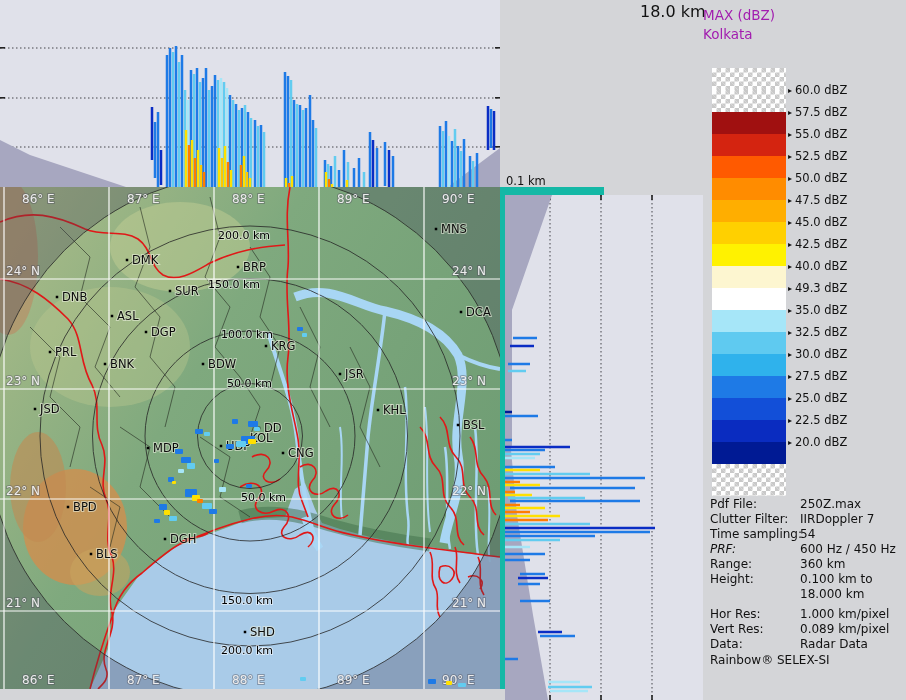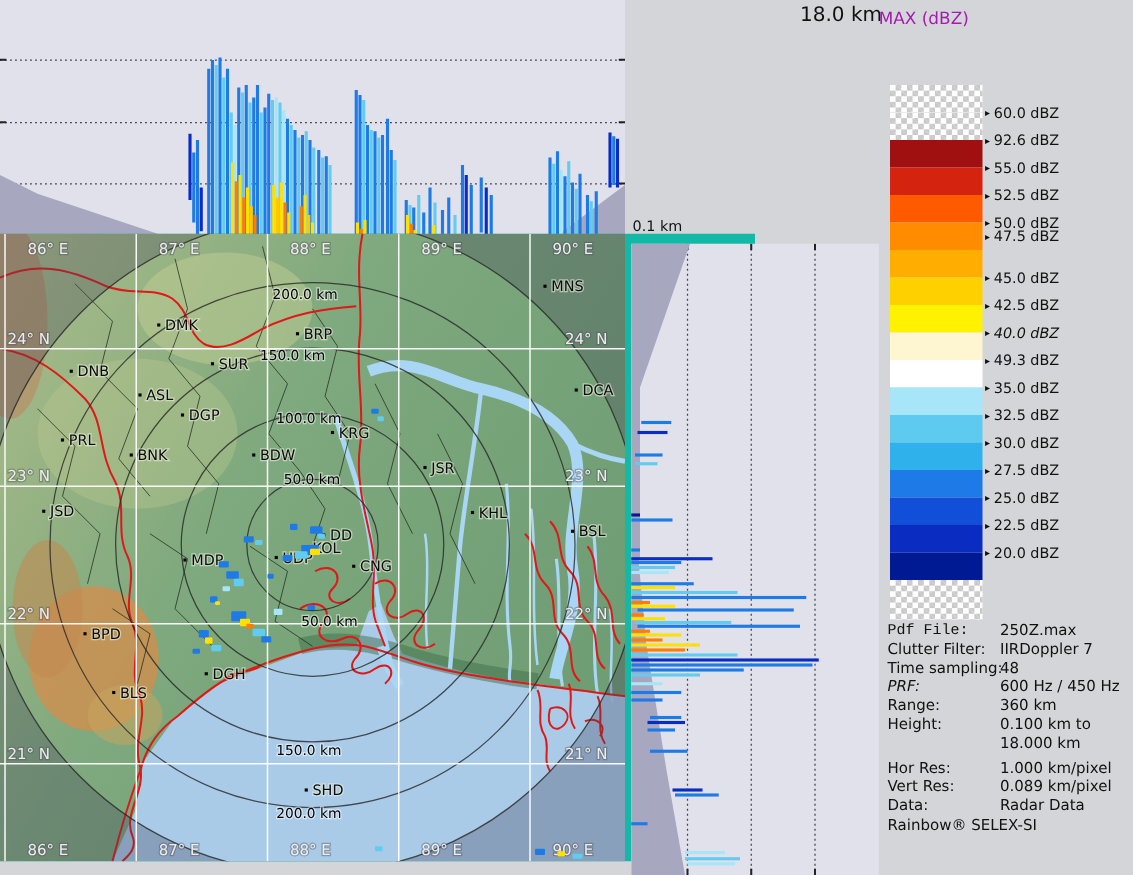--- a/index.html
+++ b/index.html
@@ -473,66 +473,67 @@
         <rect x="43" y="485.75" width="32" height="2.5" fill="#a6e6f8"></rect>
         <rect x="43" y="490.75" width="44" height="2.5" fill="#62ccf0"></rect>
         <rect x="45" y="494.75" width="38" height="2.5" fill="#a6e6f8"></rect>
       </g>
   </svg>
 </div>
 
 <div id="legend-panel" class="abs">
   <div class="legend-title">
     <div>MAX (dBZ)</div>
+    <div>Kolkata</div>
   </div>
   <div id="legend-column">
       <div class="swatch checker" style="top: 68px; height: 22px;"></div>
       <div class="swatch checker" style="top: 90px; height: 22px;"></div>
       <div class="legend-label" style="top: 83px; text-align: right;"><span class="arr">▸</span><span>60.0 dBZ</span></div>
       <div class="swatch" style="background: rgb(160, 16, 16); top: 112px; height: 22px;"></div>
-      <div class="legend-label" style="top: 105px;"><span class="arr">▸</span><span>92.6 dBZ</span></div>
+      <div class="legend-label" style="top: 105px;"><span class="arr">▸</span><span>57.5 dBZ</span></div>
       <div class="swatch" style="background: rgb(212, 36, 16); top: 134px; height: 22px;"></div>
       <div class="legend-label" style="top: 127px;"><span class="arr">▸</span><span>55.0 dBZ</span></div>
       <div class="swatch" style="background: rgb(255, 90, 0); top: 156px; height: 22px;"></div>
       <div class="legend-label" style="top: 149px;"><span class="arr">▸</span><span>52.5 dBZ</span></div>
       <div class="swatch" style="background: rgb(255, 140, 0); top: 178px; height: 22px;"></div>
       <div class="legend-label" style="top: 171px;"><span class="arr">▸</span><span>50.0 dBZ</span></div>
       <div class="swatch" style="background: rgb(255, 174, 0); top: 200px; height: 22px;"></div>
-      <div class="legend-label" style="top: 182px;"><span class="arr">▸</span><span>47.5 dBZ</span></div>
+      <div class="legend-label" style="top: 193px;"><span class="arr">▸</span><span>47.5 dBZ</span></div>
       <div class="swatch" style="background: rgb(255, 208, 0); top: 222px; height: 22px;"></div>
       <div class="legend-label" style="top: 215px;"><span class="arr">▸</span><span>45.0 dBZ</span></div>
       <div class="swatch" style="background: rgb(255, 242, 0); top: 244px; height: 22px;"></div>
       <div class="legend-label" style="top: 237px;"><span class="arr">▸</span><span>42.5 dBZ</span></div>
       <div class="swatch" style="background: rgb(253, 246, 208); top: 266px; height: 22px;"></div>
-      <div class="legend-label" style="top: 259px; font-style: italic;"><span class="arr">▸</span><span>40.0 dBZ</span></div>
+      <div class="legend-label" style="top: 259px;"><span class="arr">▸</span><span>40.0 dBZ</span></div>
       <div class="swatch" style="background: rgb(255, 255, 255); top: 288px; height: 22px;"></div>
       <div class="legend-label" style="top: 281px;"><span class="arr">▸</span><span>49.3 dBZ</span></div>
       <div class="swatch" style="background: rgb(166, 230, 248); top: 310px; height: 22px;"></div>
       <div class="legend-label" style="top: 303px;"><span class="arr">▸</span><span>35.0 dBZ</span></div>
       <div class="swatch" style="background: rgb(95, 202, 240); top: 332px; height: 22px;"></div>
       <div class="legend-label" style="top: 325px;"><span class="arr">▸</span><span>32.5 dBZ</span></div>
       <div class="swatch" style="background: rgb(47, 178, 236); top: 354px; height: 22px;"></div>
       <div class="legend-label" style="top: 347px;"><span class="arr">▸</span><span>30.0 dBZ</span></div>
       <div class="swatch" style="background: rgb(30, 122, 230); top: 376px; height: 22px;"></div>
       <div class="legend-label" style="top: 369px;"><span class="arr">▸</span><span>27.5 dBZ</span></div>
       <div class="swatch" style="background: rgb(18, 79, 216); top: 398px; height: 22px;"></div>
       <div class="legend-label" style="top: 391px;"><span class="arr">▸</span><span>25.0 dBZ</span></div>
       <div class="swatch" style="background: rgb(10, 44, 192); top: 420px; height: 22px;"></div>
       <div class="legend-label" style="top: 413px;"><span class="arr">▸</span><span>22.5 dBZ</span></div>
       <div class="swatch" style="background: rgb(0, 26, 148); top: 442px; height: 22px;"></div>
       <div class="legend-label" style="top: 435px;"><span class="arr">▸</span><span>20.0 dBZ</span></div>
       <div class="swatch checker" style="top: 464px; height: 32px;"></div>
     </div>
   <div id="legend-meta">
-      <div class="meta-label" style="top: 497px; font-family: Liberation Mono, monospace;">Pdf File:</div>
+      <div class="meta-label" style="top: 497px;">Pdf File:</div>
       <div class="meta-value" style="top: 497px;">250Z.max</div>
       <div class="meta-label" style="top: 512px;">Clutter Filter:</div>
       <div class="meta-value" style="top: 512px;">IIRDoppler 7</div>
       <div class="meta-label" style="top: 527px;">Time sampling:</div>
-      <div class="meta-value" style="top: 527px;">48</div>
+      <div class="meta-value" style="top: 527px;">54</div>
       <div class="meta-label" style="top: 542px; font-style: italic;">PRF:</div>
       <div class="meta-value" style="top: 542px;">600 Hz / 450 Hz</div>
       <div class="meta-label" style="top: 557px;">Range:</div>
       <div class="meta-value" style="top: 557px;">360 km</div>
       <div class="meta-label" style="top: 572px;">Height:</div>
       <div class="meta-value" style="top: 572px;">0.100 km to</div>
       <div class="meta-value" style="top: 587px;">18.000 km</div>
       <div class="meta-label" style="top: 607px;">Hor Res:</div>
       <div class="meta-value" style="top: 607px;">1.000 km/pixel</div>
       <div class="meta-label" style="top: 622px;">Vert Res:</div>

